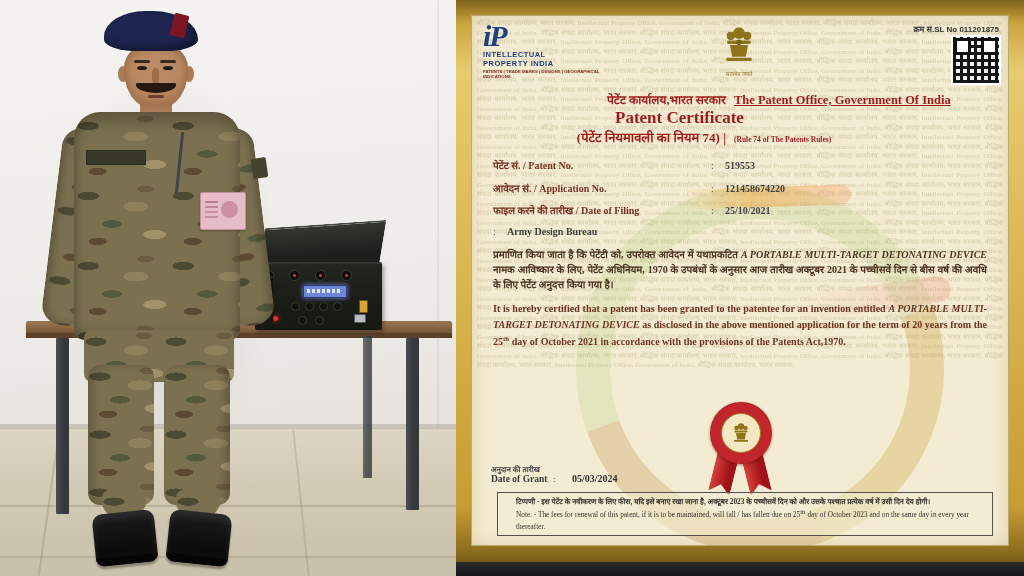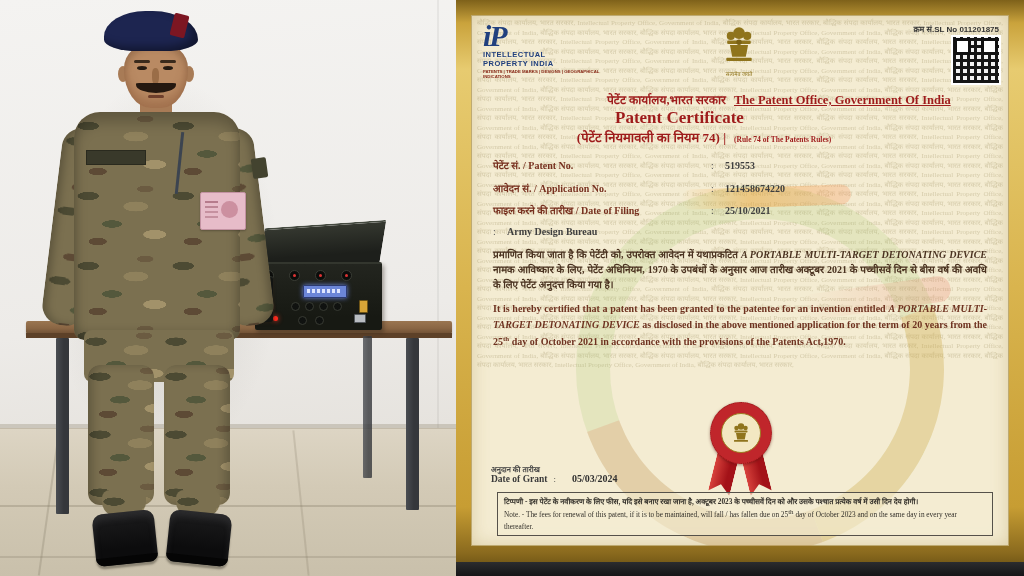--- a/index.html
+++ b/index.html
@@ -185,21 +185,21 @@
       background:radial-gradient(circle,#f3e8c2 0 34%,#c0262b 35% 72%,#8e1418 73% 100%);
       box-shadow:0 1px 3px rgba(90,20,15,.5);border:1.5px dotted rgba(140,20,20,.8);}
   .rosette-center{position:absolute;left:21px;top:11px;width:38px;height:38px;border-radius:50%;
       background:#f3e8c2;border:1px solid #9c7c20;display:flex;align-items:center;justify-content:center;}
 
   .sign{position:absolute;right:10px;bottom:56px;text-align:center;width:150px;}
   .sig-hi{font-size:7px;font-weight:bold;color:#3a3a3a;line-height:7px;}
   .sig-en{font-size:9.5px;font-weight:bold;color:#2f2f2f;}
 
   .notebox{position:absolute;left:26px;right:16px;bottom:10px;border:1.2px solid #55514a;
-      padding:3px 6px;font-size:7.3px;color:#33302a;line-height:1.55;background:rgba(244,236,210,.6);margin-top:40px;}
+      padding:3px 18px;font-size:7.3px;color:#33302a;line-height:1.55;background:rgba(244,236,210,.6);margin-top:40px;}
   .note-hi{font-weight:bold;}
 </style>
 </head>
 <body>
 
 <div class="stage">
 
   <div class="photo">
     <div class="soldier-shadow"></div>
     <div class="wall-corner"></div>

